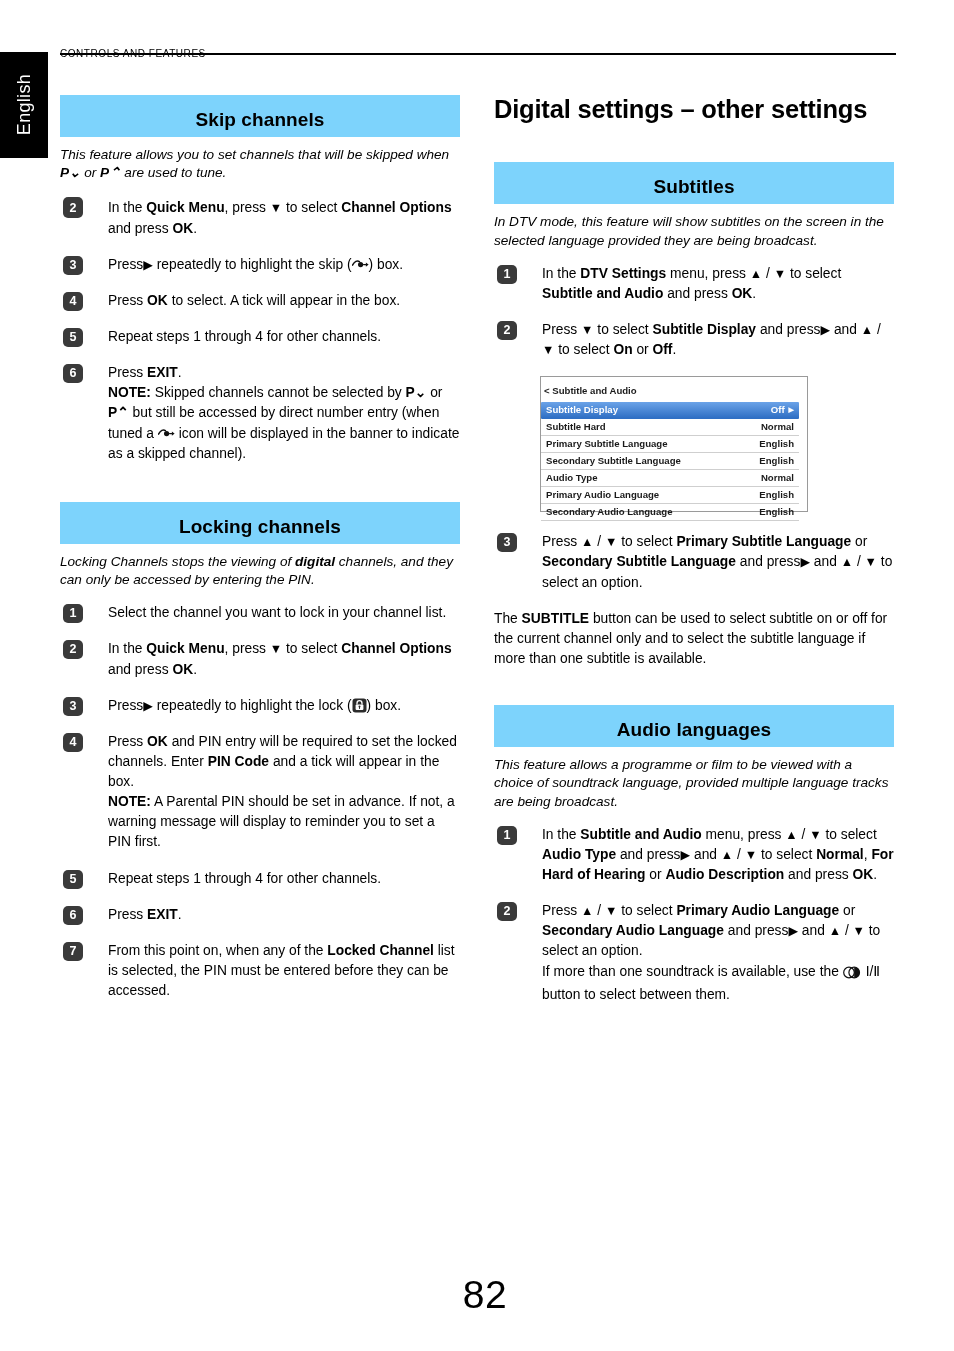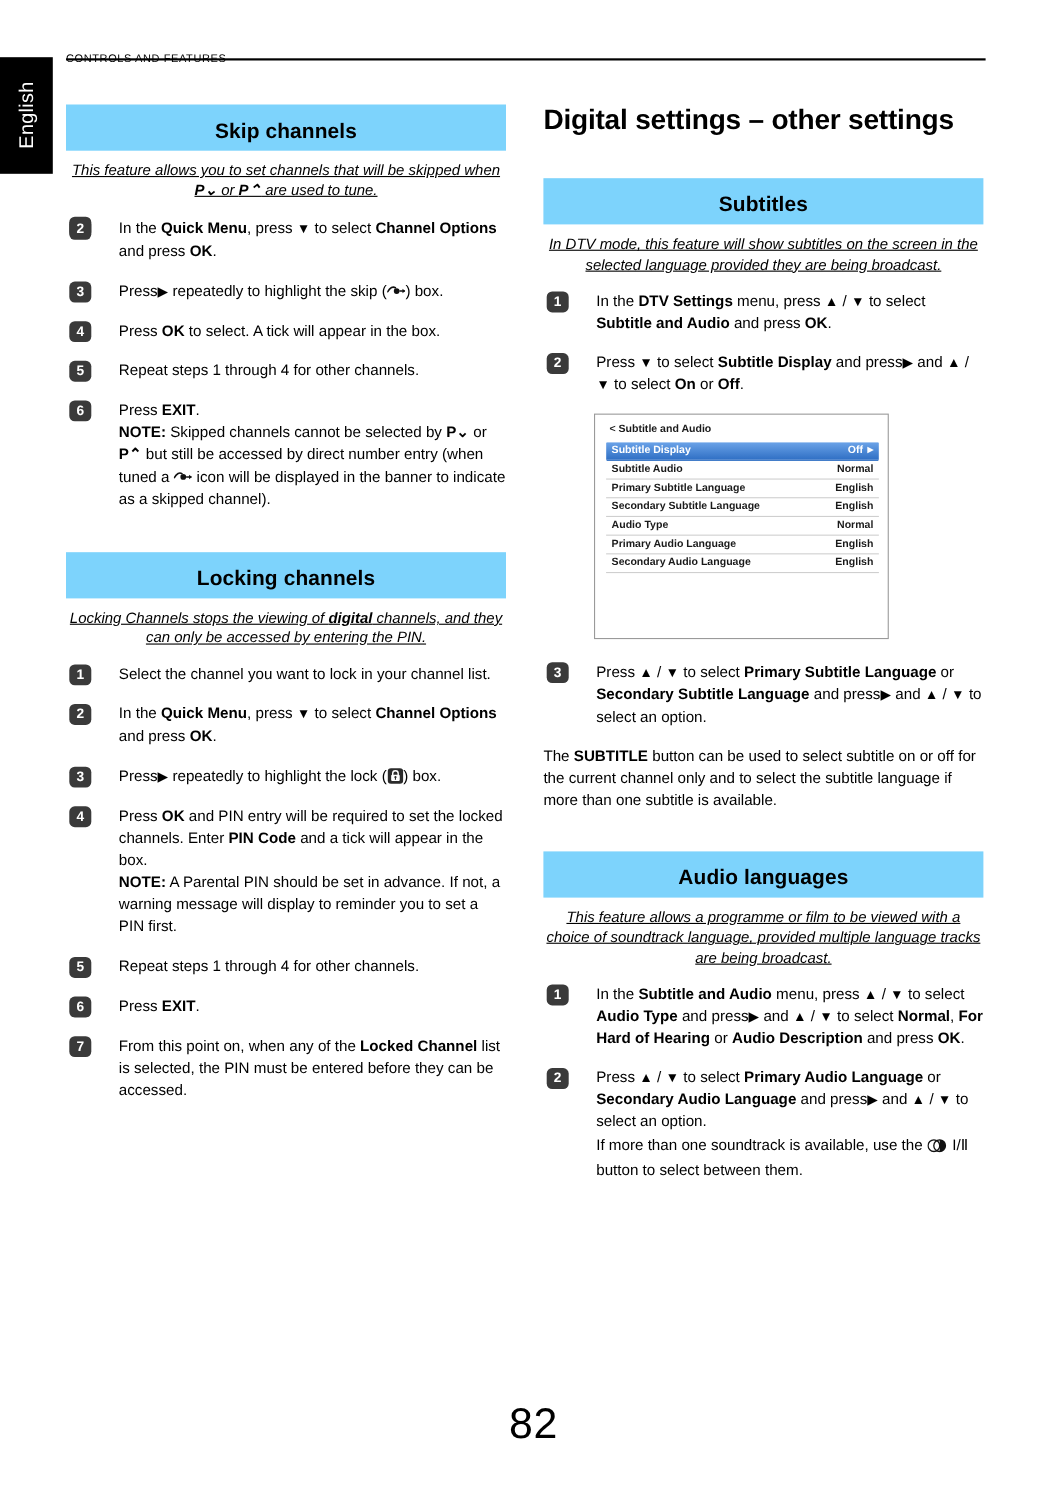--- a/index.html
+++ b/index.html
@@ -81,23 +81,22 @@
     font-weight: bold;
     padding: 14px 4px 6px 4px;
     letter-spacing: 0.1px;
   }
 
   
   .intro {
     font-style: italic;
     font-size: 13.6px;
     line-height: 1.34;
-    text-align: center;
+    text-align: left;
     margin: 9px 0 14px 0;
-    text-decoration: underline;
   }
   .intro b { font-style: italic; font-weight: bold; }
 
   
   .step {
     position: relative;
     padding-left: 48px;
     margin-bottom: 16px;
     font-size: 13.8px;
     line-height: 1.46;
@@ -148,24 +147,24 @@
     vertical-align: -3px;
     margin-right: 1px;
   }
 
   
   .tv-menu {
     width: 268px;
     margin: 8px 0 20px 46px;
     border: 1px solid #9a9a9a;
     background: #ffffff;
-    padding: 7px 8px 8px 10px;
+    padding: 7px 8px 8px 0;
     box-sizing: border-box;
     font-size: 9.5px;
-    height: 205px;
+    height: 136px;
   }
   .tv-menu-title {
     font-weight: bold;
     font-size: 9.6px;
     padding: 1px 0 6px 3px;
     color: #1a1a1a;
   }
   .tv-row {
     display: flex;
     justify-content: space-between;
@@ -330,21 +329,21 @@
 
     <div class="tv-row selected">
       <span>Subtitle Display</span>
       <span class="tv-val">
         <span>Off</span>
         <span class="tv-caret">▶</span>
       </span>
     </div>
 
     <div class="tv-row">
-      <span>Subtitle Audio</span>
+      <span>Subtitle Hard</span>
       <span>Normal</span>
     </div>
 
     <div class="tv-row">
       <span>Primary Subtitle Language</span>
       <span>English</span>
     </div>
 
     <div class="tv-row">
       <span>Secondary Subtitle Language</span>

